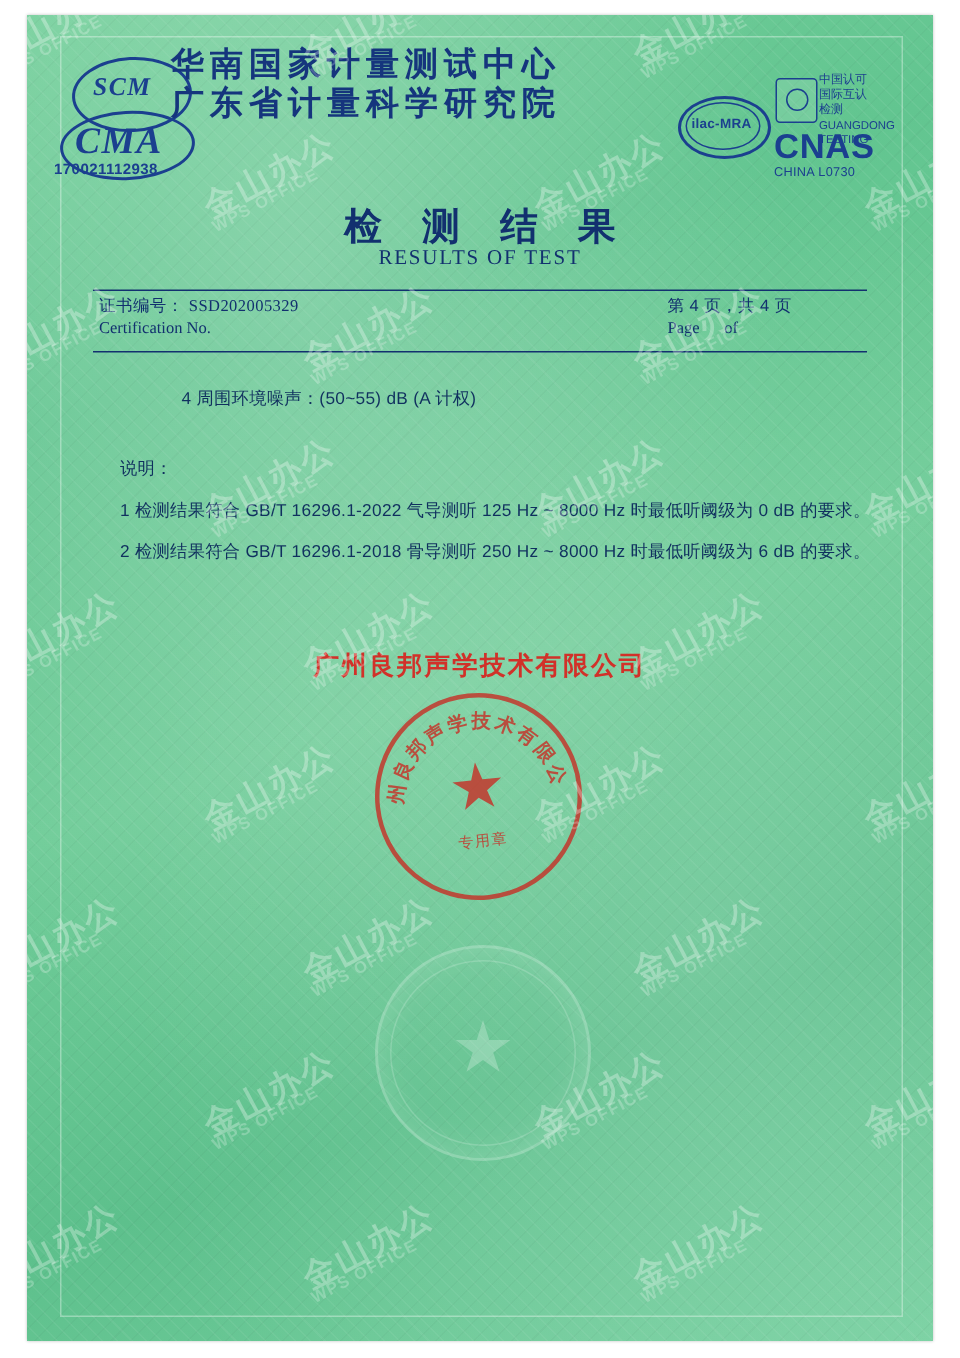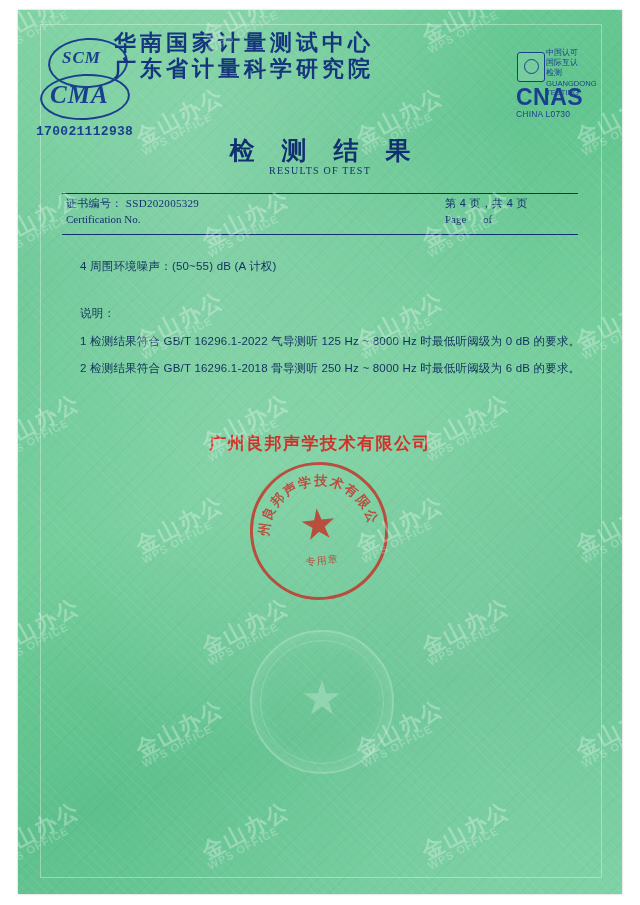--- a/index.html
+++ b/index.html
@@ -102,23 +102,23 @@
     top: 45px;
     font-style: italic;
     font-weight: bold;
     font-size: 25px;
     letter-spacing: 1px;
     color: #1b3f8f;
   }
   .scm-cma .cma-no {
     position: absolute;
     left: 0px;
-    top: 88px;
-    font-family: Liberation Mono, monospace;
-    font-size: 13px;
+    top: 72px;
+    font-family: Liberation Sans, sans-serif;
+    font-size: 10px;
     font-weight: bold;
     color: #1b3f8f;
     letter-spacing: 0.3px;
   }
 
   .org {
     position: absolute;
     left: 96px;
     top: 2px;
     width: 330px;
@@ -250,21 +250,21 @@
     letter-spacing: 10px;
     color: #12306f;
     text-indent: 10px;
   }
   .title-en {
     position: absolute;
     left: 0; right: 0;
     top: 155px;
     text-align: center;
     font-family: "Liberation Serif", serif;
-    font-size: 10px;
+    font-size: 14px;
     letter-spacing: 1.2px;
     color: #12306f;
   }
 
   
   .meta {
     position: absolute;
     left: 48px;
     top: 186px;
     width: 508px;
@@ -316,21 +316,21 @@
     width: 500px;
     color: #10305f;
   }
   .line {
     font-family: "Liberation Sans", sans-serif;
     font-size: 11.5px;
     line-height: 1.5;
     letter-spacing: 0.2px;
     white-space: nowrap;
   }
-  .item-1 { margin-top: 0px; }
+  .item-1 { margin-top: 0px; margin-left: 41px; }
   .note-head { margin-top: 30px; }
   .note-item { margin-top: 10px; }
 
   
   .redco {
     position: absolute;
     left: 0; right: 0;
     top: 422px;
     text-align: center;
     color: #d8241f;
@@ -459,20 +459,25 @@
         <div class="scm-text">SCM</div>
         <div class="cma-text">CMA</div>
         <div class="cma-no">170021112938</div>
       </div>
 
       <div class="org">
         <div class="cn1">华南国家计量测试中心</div>
         <div class="cn2">广东省计量科学研究院</div>
       </div>
 
+      <div class="ilac">
+        <div class="ring"></div>
+        <div class="ring2"></div>
+        <div class="txt">ilac-MRA</div>
+      </div>
 
       <div class="cnas">
         <div class="badge">
             <i></i>
           </div>
         <div class="lines">
           <div>中国认可</div>
           <div>国际互认</div>
           <div>检测</div>
           <div class="en">GUANGDONG</div>

